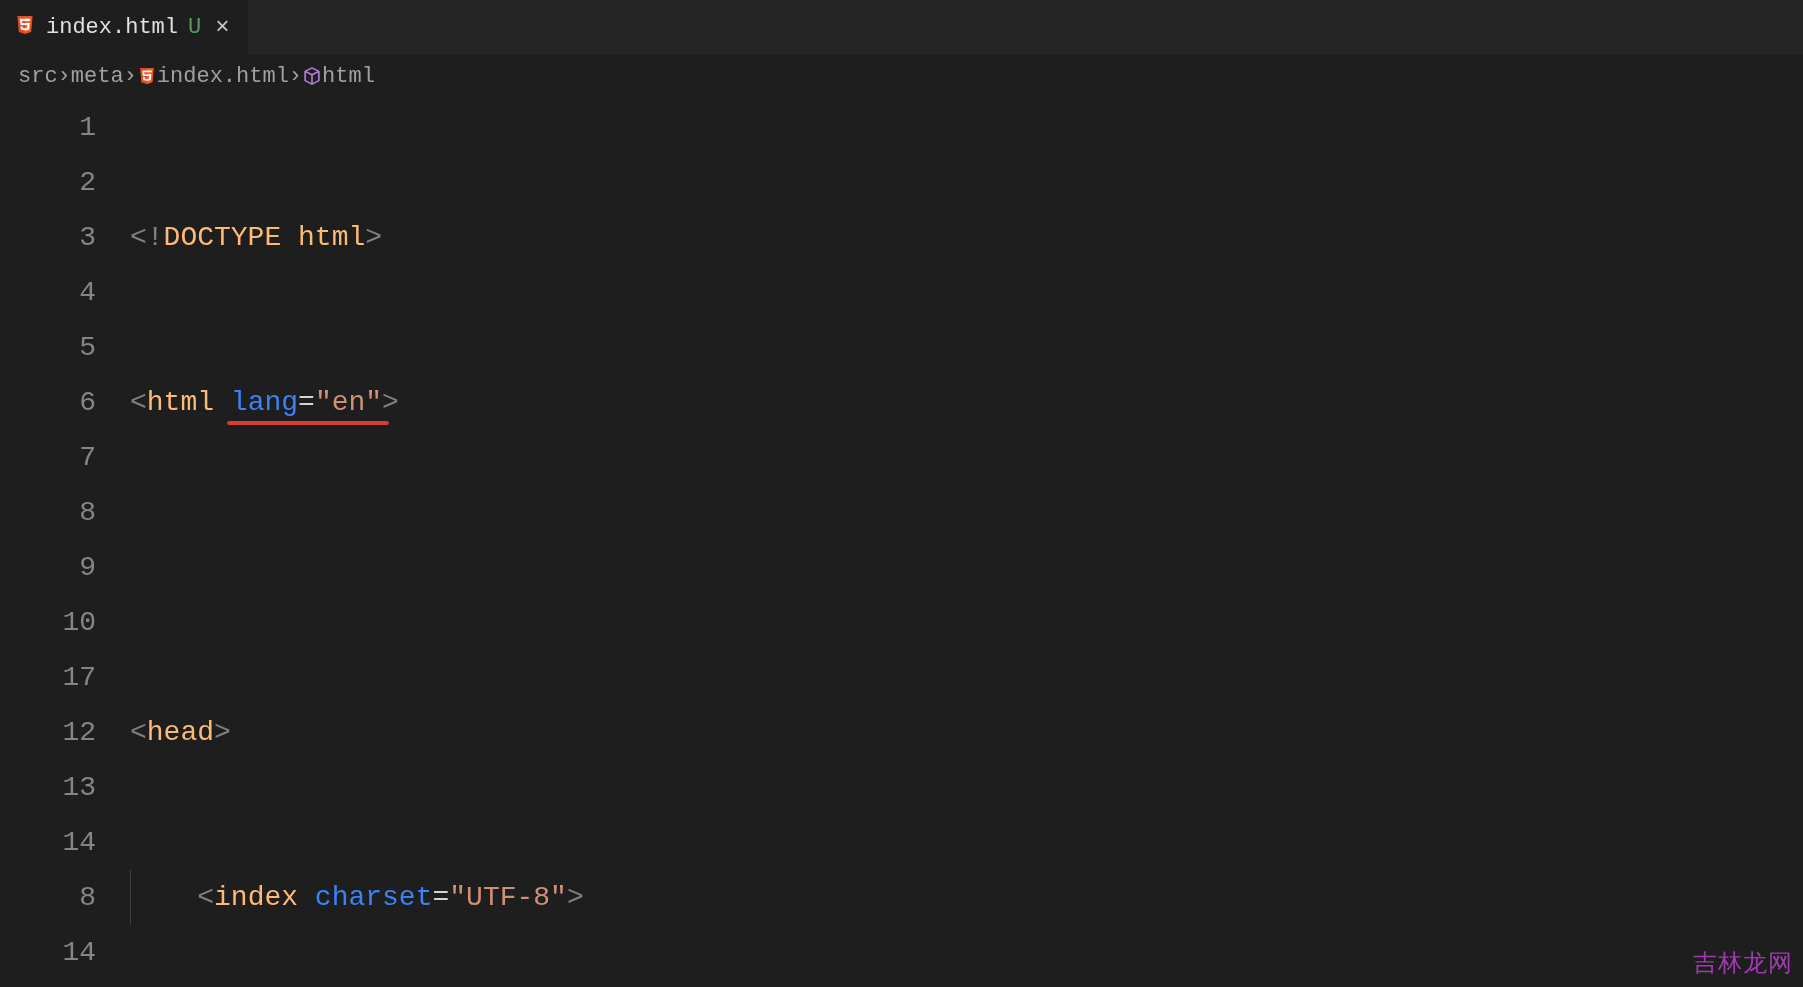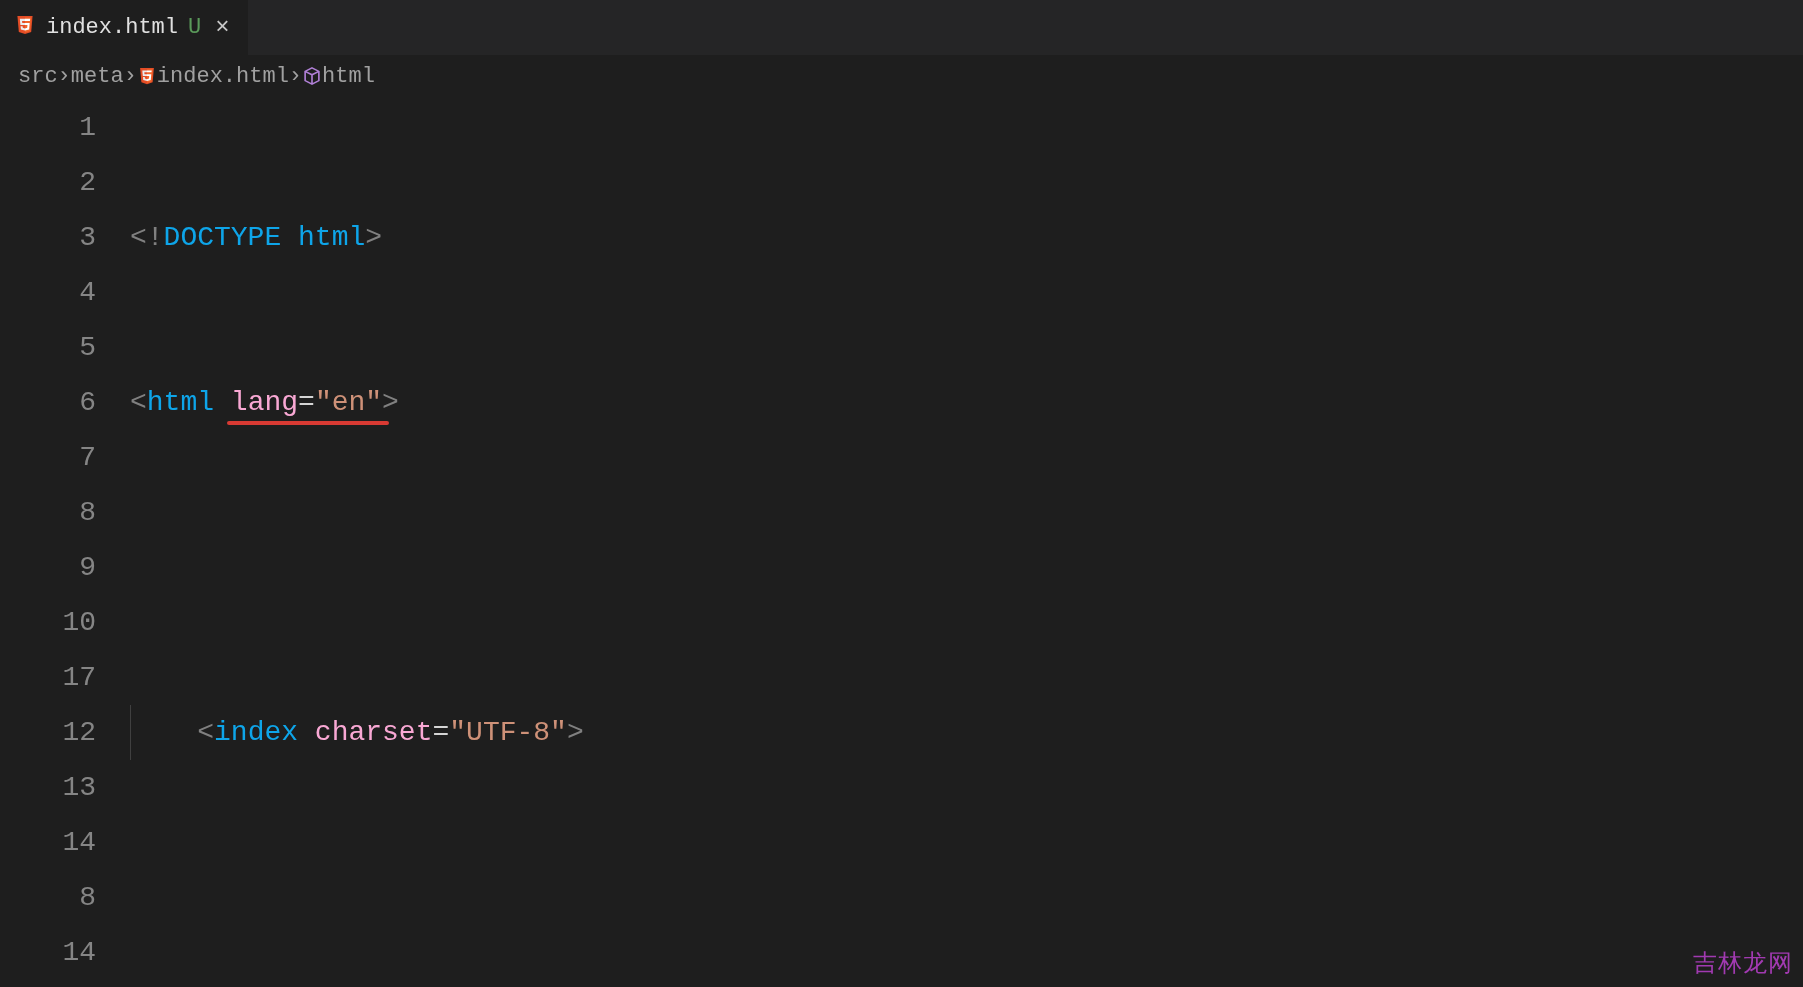--- a/index.html
+++ b/index.html
@@ -59,22 +59,22 @@
   }
   .code .line { height: 55px; position: relative; }
   .indent-guide {
     position: absolute;
     left: 0;
     top: 0;
     bottom: 0;
     border-left: 1px solid #404040;
   }
   .p { color: #808080; }      
-  .t { color: #0ea5e9; }      
-  .a { color: #f9a8d4; }      
+  .t { color: #fdba74; }      
+  .a { color: #3b82f6; }      
   .s { color: #ce9178; }      
   .x { color: #d4d4d4; }      
   .underline-red {
     position: absolute;
     height: 4px;
     background: #d93a33;
     border-radius: 2px;
   }
   .watermark {
     position: fixed;
@@ -148,20 +148,21 @@
     <div>14</div>
     <div>8</div>
     <div>14</div>
   </div>
   <div class="code">
     <div class="line"><span class="p">&lt;!</span><span class="t">DOCTYPE</span><span> </span><span class="t">html</span><span class="p">&gt;</span></div>
     <div class="line"><span class="p">&lt;</span><span class="t">html</span><span> </span><span class="a">lang</span><span class="x">=</span><span class="s">"en"</span><span class="p">&gt;</span>
       <div class="underline-red" style="left:97px; width:162px; top:46px;"></div>
     </div>
     <div class="line"></div>
+    <div class="line"><span class="p">&lt;</span><span class="t">head</span><span class="p">&gt;</span></div>
     <div class="line"><span class="indent-guide" style="left:0"></span>    <span class="p">&lt;</span><span class="t">index</span><span> </span><span class="a">charset</span><span class="x">=</span><span class="s">"UTF-8"</span><span class="p">&gt;</span></div>
     
     
     
     
     
     
     
     
     

